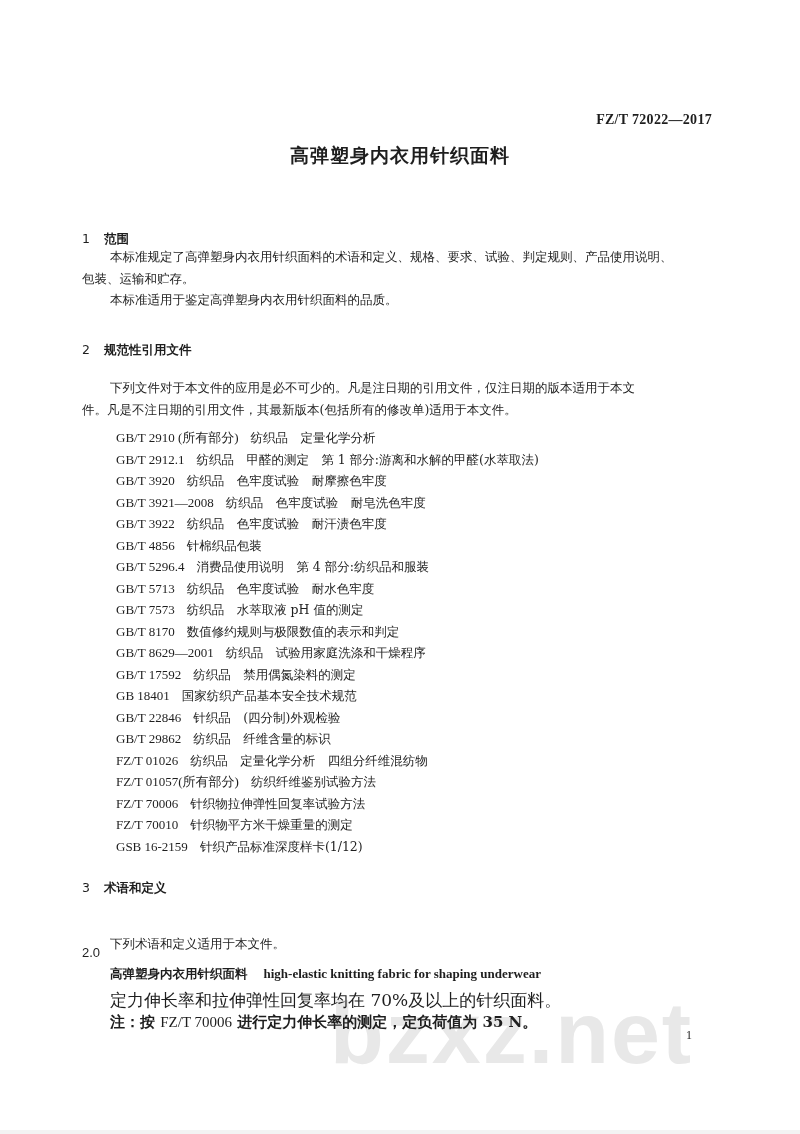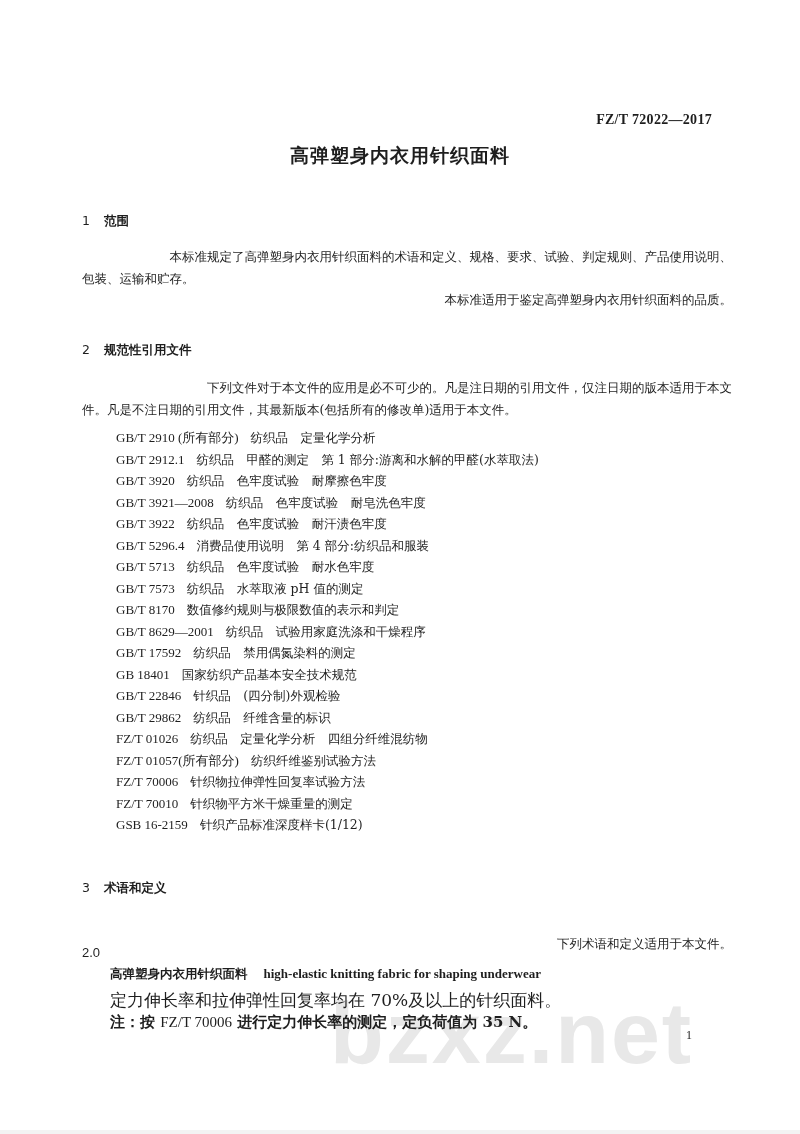--- a/index.html
+++ b/index.html
@@ -3,21 +3,21 @@
 <meta charset="utf-8">
 <style>
   html, body { margin:0; padding:0; }
   body { width:800px; height:1134px; background:#f3f3f3; position:relative; overflow:hidden; font-family:"DejaVu Serif", serif; color:#1e1e1e; }
   .page { position:absolute; left:0; top:0; width:800px; height:1130px; background:#ffffff; }
   .hdr-code { position:absolute; right:88px; top:72px; font-family:"Liberation Serif", serif; font-size:14px; font-weight:bold; letter-spacing:0.3px;margin-top:40px; }
   .title { position:absolute; left:0; width:800px; top:143px; text-align:center; font-family:"DejaVu Sans", sans-serif; font-size:19px; font-weight:bold; letter-spacing:1px; }
   .sec { position:absolute; left:82px; font-family:"DejaVu Sans", sans-serif; font-size:12.5px; font-weight:bold; }
   .sec .num { display:inline-block; width:22px; font-weight:normal; }
   .para { position:absolute; left:82px; width:650px; font-size:12.5px; line-height:21.5px; }
-  .para .ind { padding-left:28px;text-align:right; }
+  .para .ind { padding-left:28px; }
   .refs { position:absolute; left:110px; top:421px; font-size:12.5px; line-height:21.5px; margin:6px; padding:0; list-style:none; }
   .refs li { white-space:nowrap; }
   .refs .code { font-family:"Liberation Serif", serif; font-size:13px; }
   .refs .sp { display:inline-block; width:12px; }
   .term-num { position:absolute; left:82px; top:945px; font-family:"Liberation Sans", sans-serif; font-size:13px; }
   .term { position:absolute; left:110px; top:966px; font-size:12.5px; font-weight:bold; white-space:nowrap; }
   .term .en { font-family:"Liberation Serif", serif; font-size:13px; margin-left:16px; }
   .def { position:absolute; left:110px; top:989px; font-size:17px; }
   .note { position:absolute; left:110px; top:1013px; font-size:15px; font-weight:bold; }
   .note .code { font-family:"Liberation Serif", serif; font-weight:normal; }
@@ -29,21 +29,21 @@
 <body>
 
 <div class="page">
 
   <div class="watermark">bzxz.net</div>
 
   <div class="hdr-code fg">FZ/T 72022—2017</div>
 
   <div class="title fg">高弹塑身内衣用针织面料</div>
 
-  <div class="sec fg" style="top:213px;">
+  <div class="sec fg" style="top:231px;">
     <span class="num">1</span><span>范围</span>
   </div>
   <div class="para fg" style="top:246px;">
     <div class="ind">本标准规定了高弹塑身内衣用针织面料的术语和定义、规格、要求、试验、判定规则、产品使用说明、</div>
     <div>包装、运输和贮存。</div>
     <div class="ind">本标准适用于鉴定高弹塑身内衣用针织面料的品质。</div>
   </div>
 
   <div class="sec fg" style="top:342px;">
     <span class="num">2</span><span>规范性引用文件</span>
@@ -52,20 +52,21 @@
     <div class="ind">下列文件对于本文件的应用是必不可少的。凡是注日期的引用文件，仅注日期的版本适用于本文</div>
     <div>件。凡是不注日期的引用文件，其最新版本(包括所有的修改单)适用于本文件。</div>
   </div>
 
   <ul class="refs fg" id="ref-list">
     <li><span class="code">GB/T 2910 (所有部分)</span><span class="sp"></span><span>纺织品　定量化学分析</span></li>
     <li><span class="code">GB/T 2912.1</span><span class="sp"></span><span>纺织品　甲醛的测定　第 1 部分:游离和水解的甲醛(水萃取法)</span></li>
     <li><span class="code">GB/T 3920</span><span class="sp"></span><span>纺织品　色牢度试验　耐摩擦色牢度</span></li>
     <li><span class="code">GB/T 3921—2008</span><span class="sp"></span><span>纺织品　色牢度试验　耐皂洗色牢度</span></li>
     <li><span class="code">GB/T 3922</span><span class="sp"></span><span>纺织品　色牢度试验　耐汗渍色牢度</span></li>
+    <li><span class="code">GB/T 4856</span><span class="sp"></span><span>针棉织品包装</span></li>
     <li><span class="code">GB/T 5296.4</span><span class="sp"></span><span>消费品使用说明　第 4 部分:纺织品和服装</span></li>
     <li><span class="code">GB/T 5713</span><span class="sp"></span><span>纺织品　色牢度试验　耐水色牢度</span></li>
     <li><span class="code">GB/T 7573</span><span class="sp"></span><span>纺织品　水萃取液 pH 值的测定</span></li>
     <li><span class="code">GB/T 8170</span><span class="sp"></span><span>数值修约规则与极限数值的表示和判定</span></li>
     <li><span class="code">GB/T 8629—2001</span><span class="sp"></span><span>纺织品　试验用家庭洗涤和干燥程序</span></li>
     <li><span class="code">GB/T 17592</span><span class="sp"></span><span>纺织品　禁用偶氮染料的测定</span></li>
     <li><span class="code">GB 18401</span><span class="sp"></span><span>国家纺织产品基本安全技术规范</span></li>
     <li><span class="code">GB/T 22846</span><span class="sp"></span><span>针织品　(四分制)外观检验</span></li>
     <li><span class="code">GB/T 29862</span><span class="sp"></span><span>纺织品　纤维含量的标识</span></li>
     <li><span class="code">FZ/T 01026</span><span class="sp"></span><span>纺织品　定量化学分析　四组分纤维混纺物</span></li>

